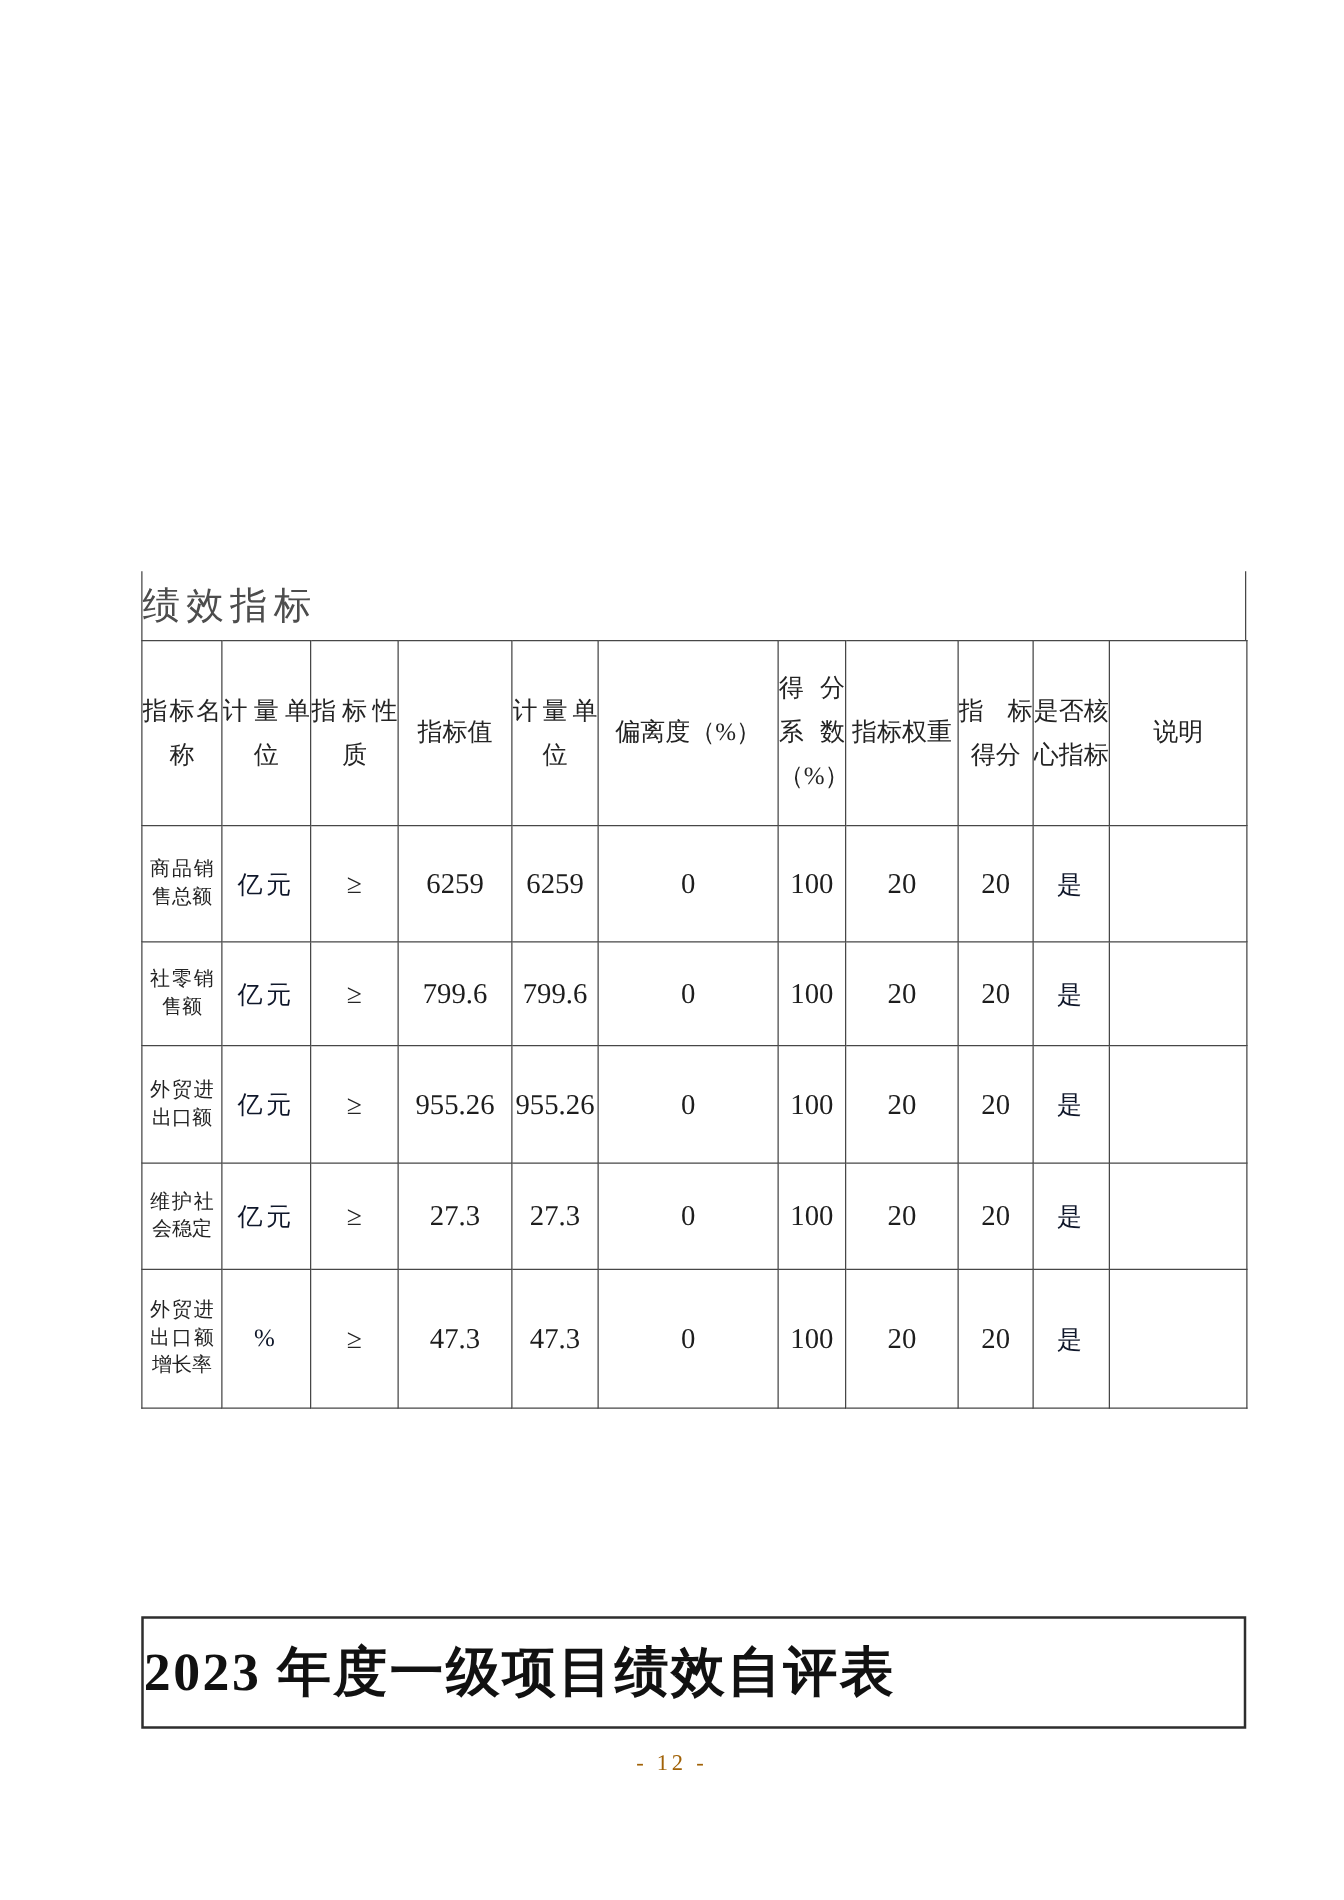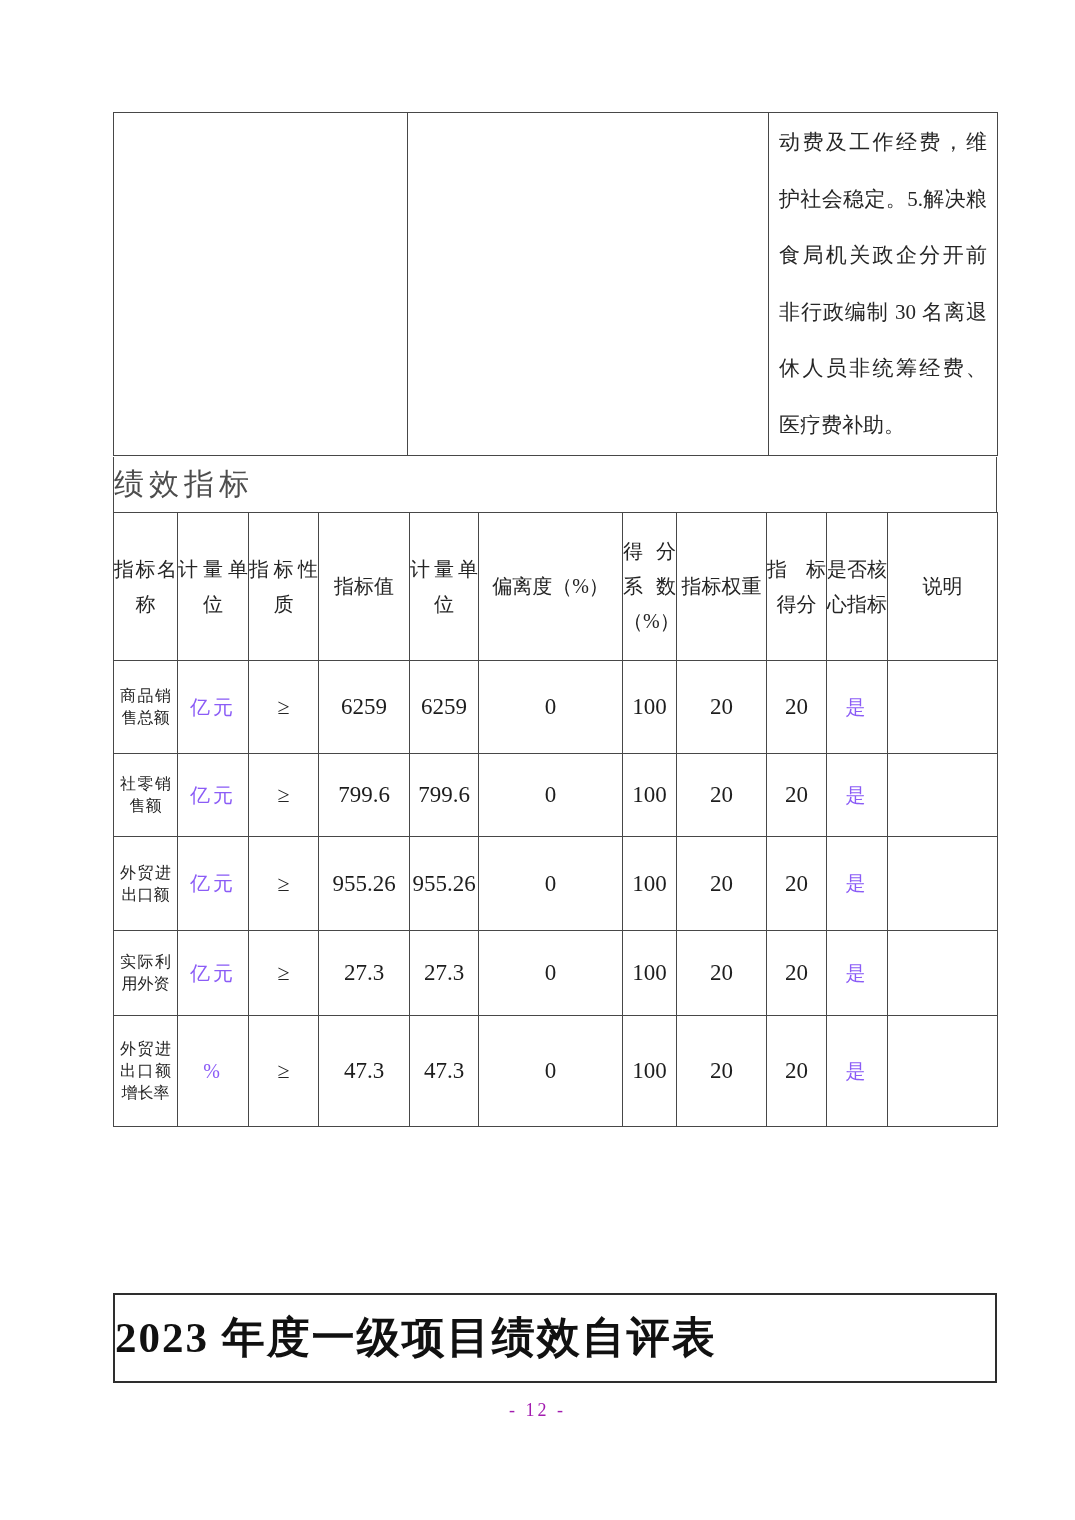--- a/index.html
+++ b/index.html
@@ -43,58 +43,42 @@
   tr.hrow{height:148px;margin-left:34px;}
   tr.r0{height:93px;}
   tr.r1{height:83px;}
   tr.r2{height:94px;}
   tr.r3{height:85px;}
   tr.r4{height:111px;}
   td.name-cell{
     font-size:16px;line-height:22px;padding:0 6px;
     text-align:justify;text-align-last:center;color:#242424;
   }
-  td.cjk{font-size:20px;letter-spacing:3px;color:#8b5cf6;}
+  td.cjk{font-size:20px;letter-spacing:3px;color:#0f172a;}
   td.nature-cell{font-size:22px;color:#242424;}
   td.num{font-size:23px;color:#1d1d1d;}
   td.note-cell{font-size:20px;}
   
   .title-box{
     position:absolute;left:113px;top:1293px;width:884px;height:90px;
     box-sizing:border-box;border:2px solid #2e2e2e;
     display:flex;align-items:center;
     font-size:43px;font-weight:bold;letter-spacing:2px;color:#111111;
   }
   
   .page-number{
     position:absolute;left:0;top:1400px;width:1075px;
-    text-align:center;font-size:18px;letter-spacing:3px;color:#a21caf;
+    text-align:center;font-size:18px;letter-spacing:3px;color:#a16207;
   }
 </style>
 </head>
 <body>
 
 <div class="page">
 
-  <table class="tbl top-table">
-    <colgroup>
-      <col style="width:294px">
-        <col style="width:361px">
-        <col style="width:229px">
-    </colgroup>
-    <tbody>
-        <tr>
-      <td></td>
-      <td></td>
-      <td>
-        <div class="cont-text">动费及工作经费，维护社会稳定。5.解决粮食局机关政企分开前非行政编制 30 名离退休人员非统筹经费、医疗费补助。</div>
-      </td>
-    </tr>
-  </tbody>
-    </table>
 
   <div class="band">
     <span>绩效指标</span>
   </div>
 
   <table class="tbl perf-table">
     <colgroup>
       <col style="width:64px">
         <col style="width:71px">
         <col style="width:70px">
@@ -158,21 +142,21 @@
       <td class="num">955.26</td>
       <td class="num">0</td>
       <td class="num">100</td>
       <td class="num">20</td>
       <td class="num">20</td>
       <td class="cjk">是</td>
       <td class="note-cell"></td>
     </tr>
 
     <tr class="r3">
-      <td class="name-cell">实际利用外资</td>
+      <td class="name-cell">维护社会稳定</td>
       <td class="cjk">亿元</td>
       <td class="nature-cell">≥</td>
       <td class="num">27.3</td>
       <td class="num">27.3</td>
       <td class="num">0</td>
       <td class="num">100</td>
       <td class="num">20</td>
       <td class="num">20</td>
       <td class="cjk">是</td>
       <td class="note-cell"></td>

